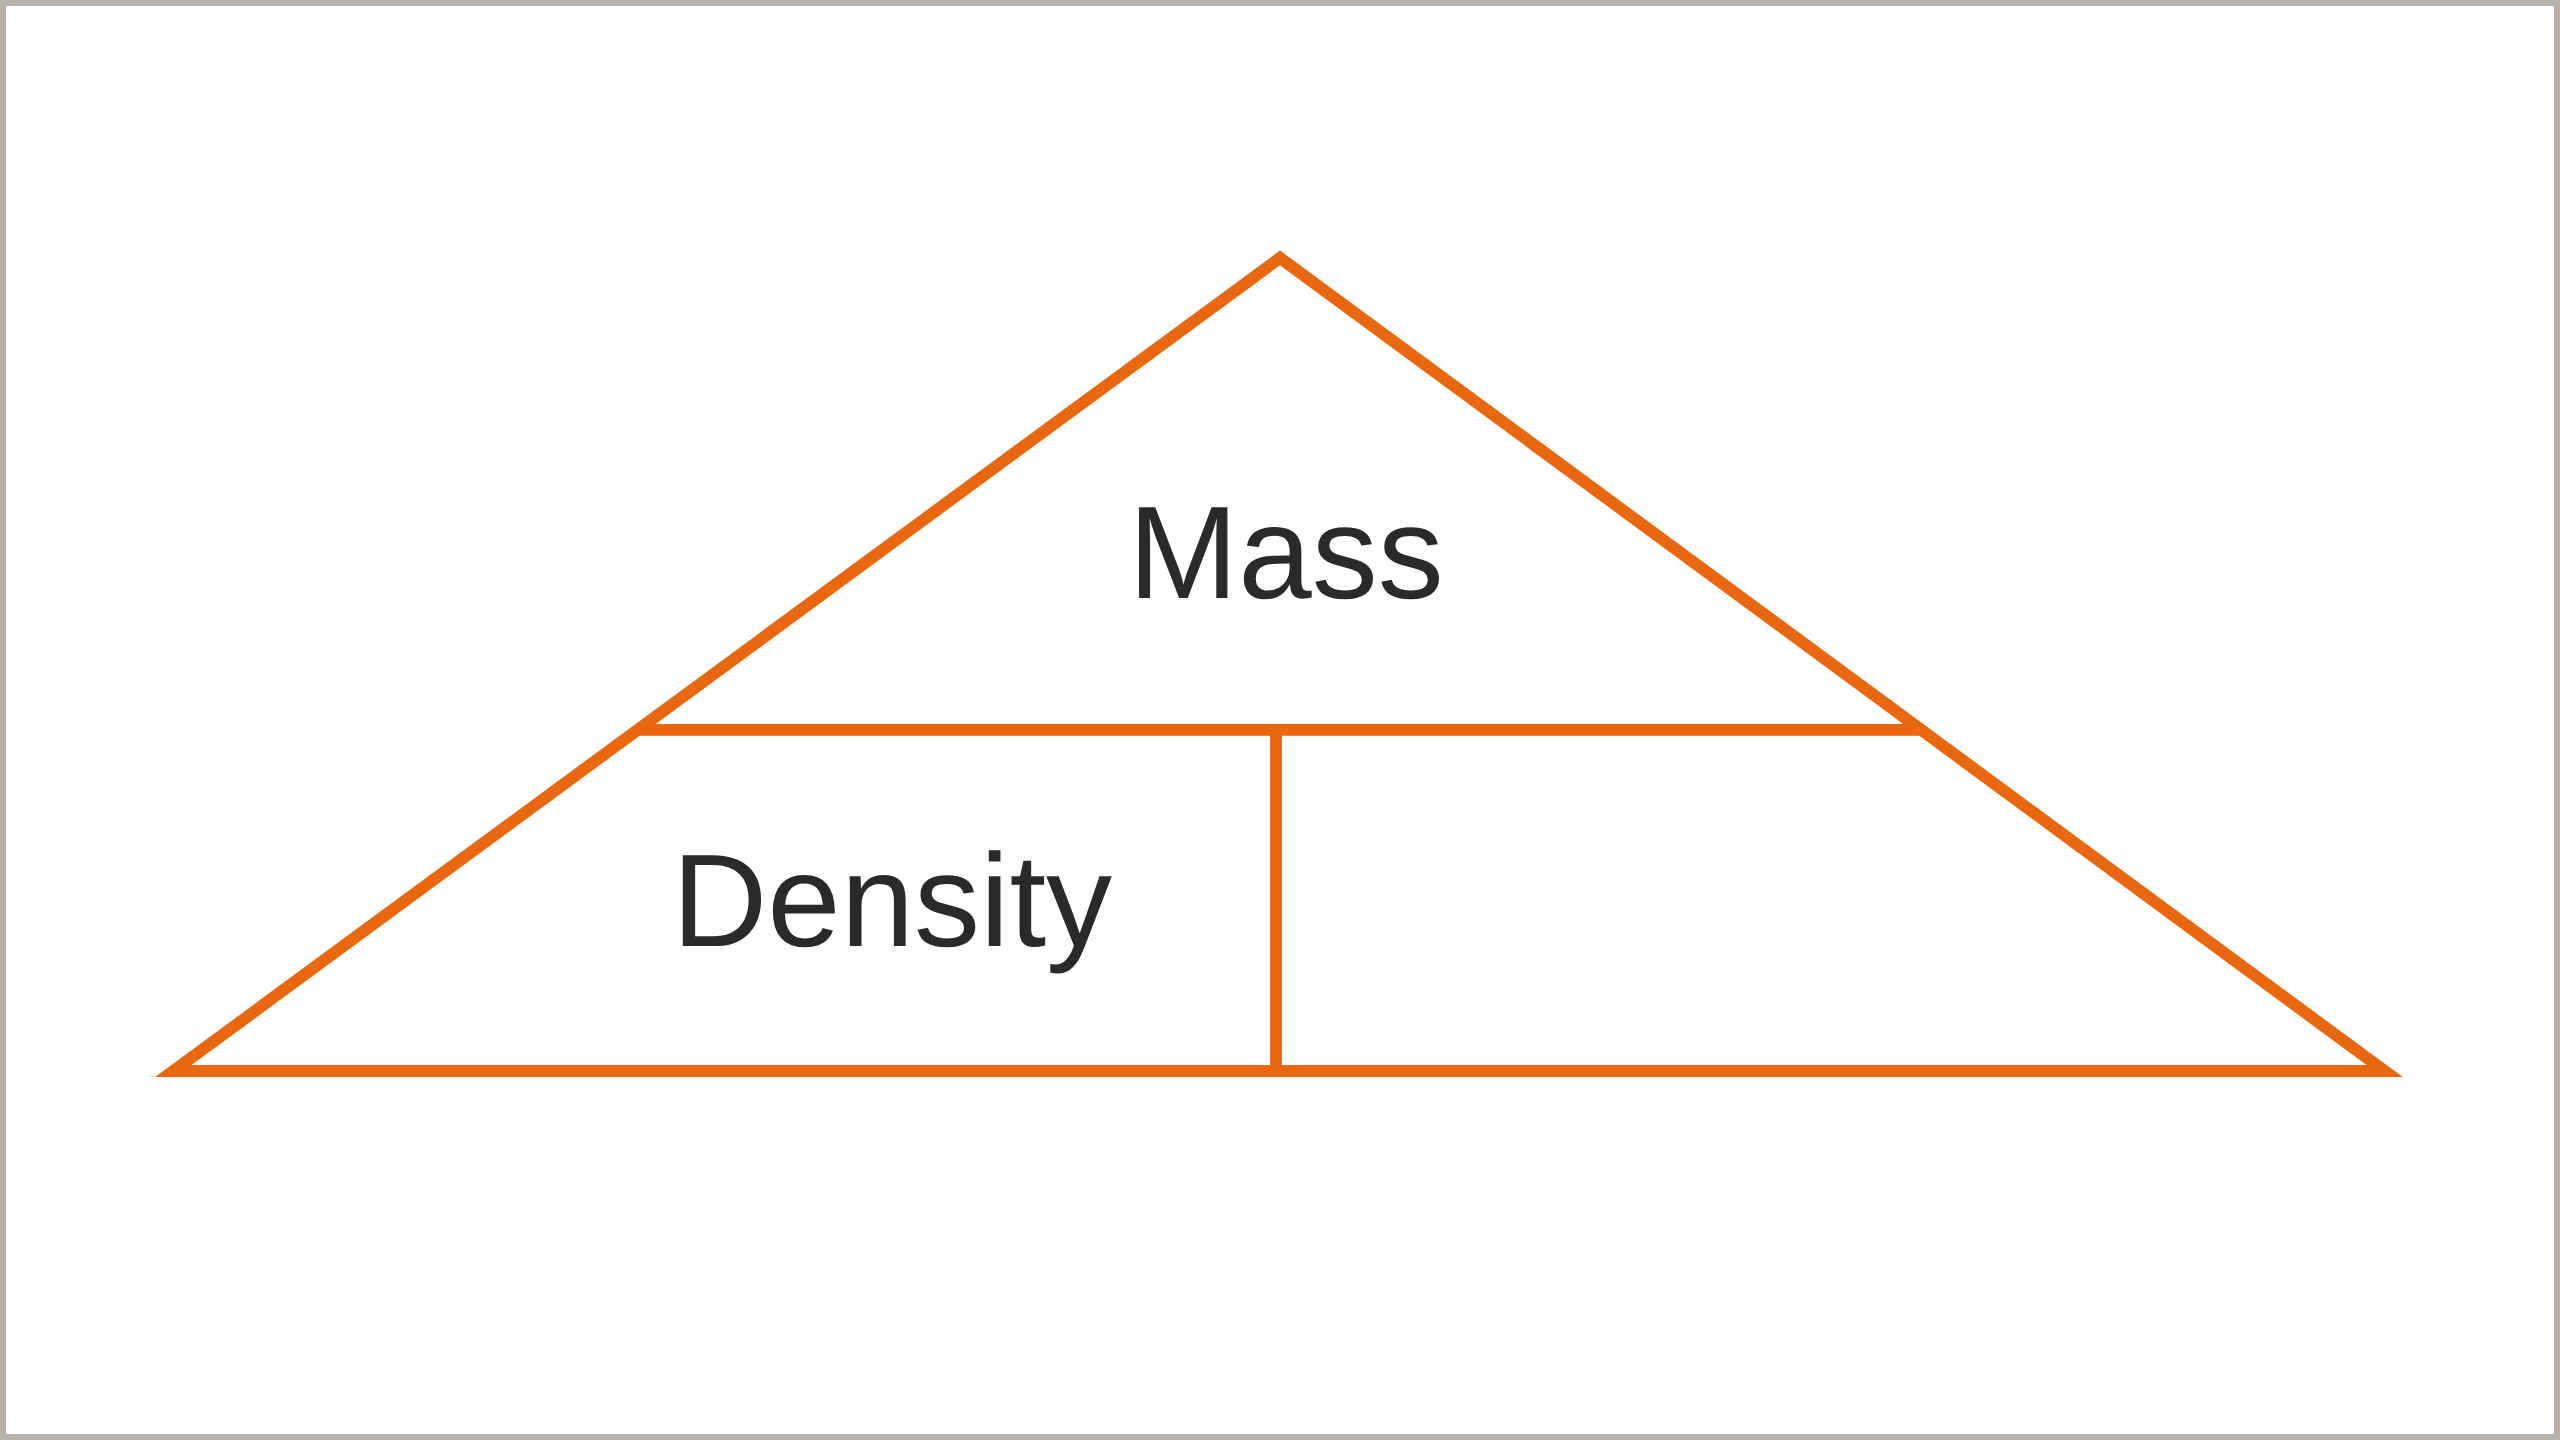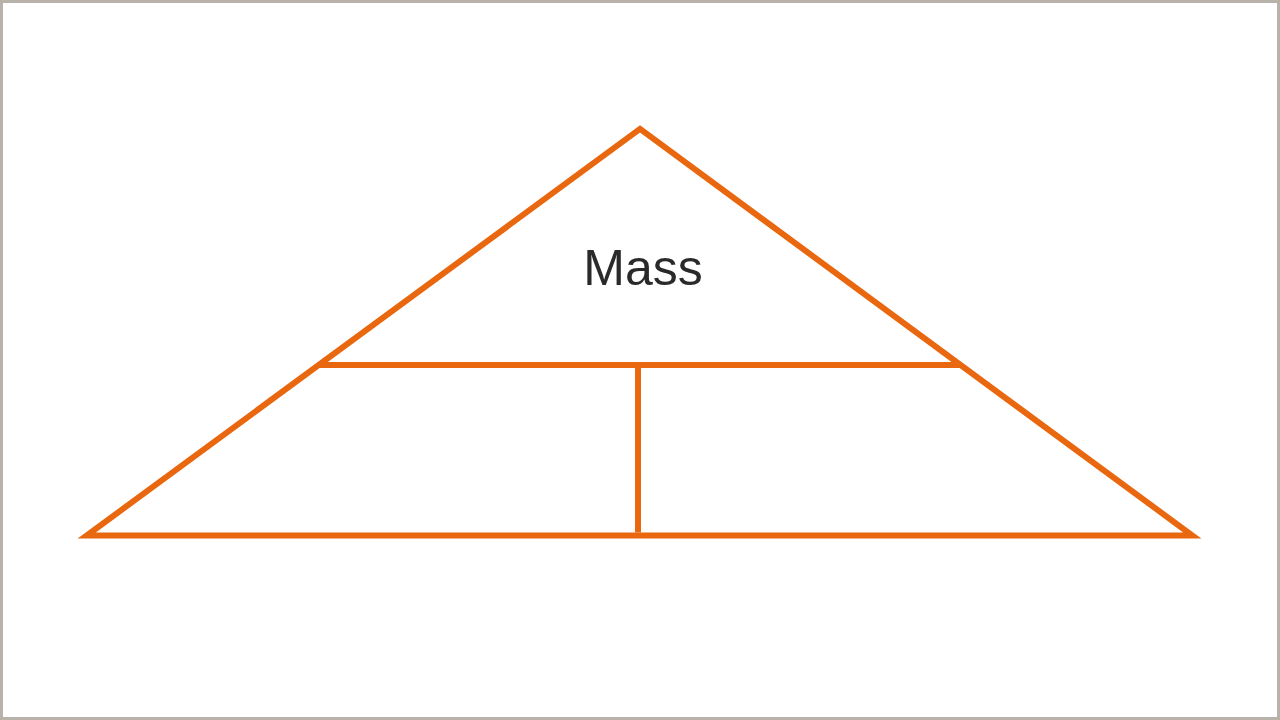--- a/index.html
+++ b/index.html
@@ -22,21 +22,21 @@
     left: 0;
     top: 0;
     width: 100%;
     height: 100%;
     display: block;
   }
   .label {
     position: absolute;
     transform: translateX(-50%);
     color: #2a2a2a;
-    font-size: 50px;
+    font-size: 66px;
     font-weight: 400;
     line-height: 1;
     white-space: nowrap;
     letter-spacing: 0px;
     user-select: none;
   }
   .label-mass    { left: 640px; top: 240px; }
   .label-density { left: 443px; top: 414px; }
   .label-volume  { left: 842px; top: 414px; }
 </style>
@@ -49,15 +49,16 @@
 
     <polygon points="640,127 1197,537 82,537" fill="none" stroke-width="6" stroke-linejoin="miter" stroke="#E8670F"></polygon>
 
     <line x1="315" y1="365" x2="964" y2="365" stroke-width="6" stroke="#E8670F"></line>
 
     <line x1="638" y1="365" x2="638" y2="534" stroke-width="6" stroke="#E8670F"></line>
   </svg>
 
   <div class="label label-mass">Mass</div>
 
+  <div class="label label-density">Density</div>
 
 
 </div>
 
 </body></html>

